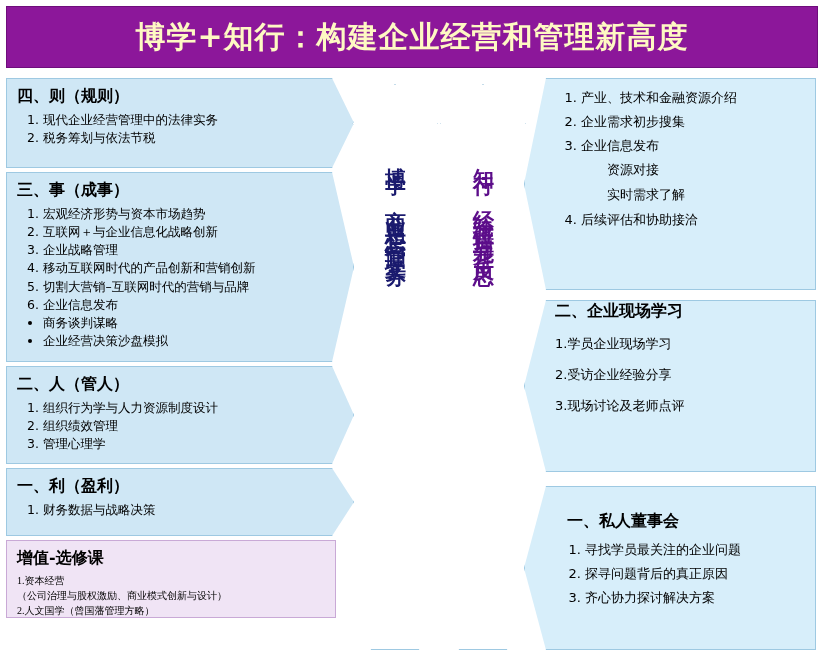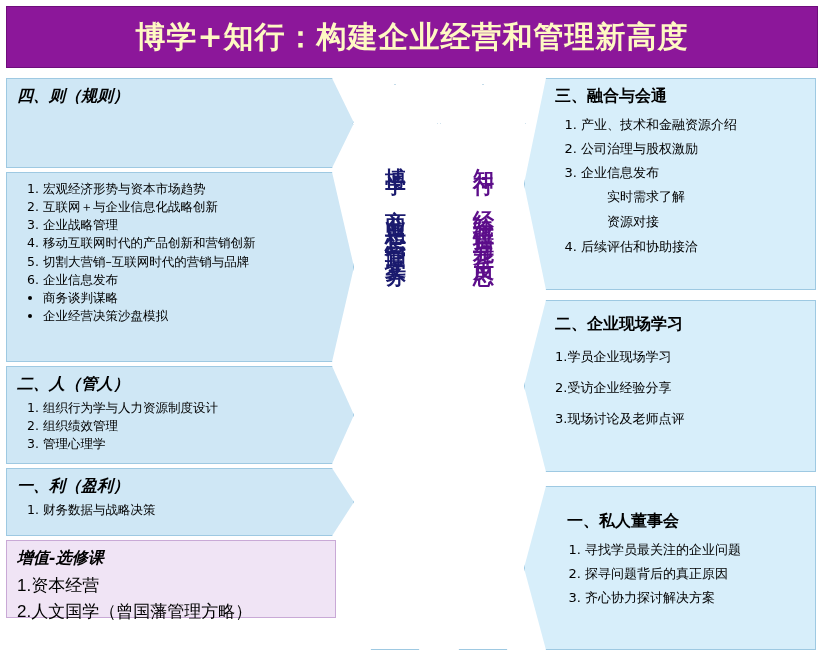--- a/index.html
+++ b/index.html
@@ -46,29 +46,28 @@
   }
   .plain{
     background:#f0e4f5;
     border:1px solid #c9a9d6;
     padding:7px 10px 7px 10px;
   }
   .p-head{
     font-size:16px;font-weight:bold;margin:0 0 4px 0;
     font-family:"DejaVu Sans","Liberation Sans",sans-serif;
     white-space:nowrap;
-    font-style:italic;
   }
   ol.p-list,ul.p-list{margin:0;padding-left:26px;}
   ol.p-list li,ul.p-list li{
     font-size:12.5px;line-height:1.45;
     font-family:"DejaVu Sans","Liberation Sans",sans-serif;
   }
   ul.p-list{list-style-type:disc;}
-  .p-line{font-size:17px;line-height:1.5;font-family:Liberation Sans, sans-serif;}
+  .p-line{font-size:10px;line-height:1.5;font-family:Liberation Serif, serif;}
   .p-indent{padding-left:52px;}
   
   .v-arrow{
     position:absolute;
     background:#ffffff;
     border:1px solid #9ec9e2;
     box-shadow:0 0 4px rgba(0,0,0,0.25);
     clip-path:polygon(50% 0, 100% 40px, 78% 40px, 78% 100%, 22% 100%, 22% 40px, 0 40px);
     display:flex;align-items:flex-start;justify-content:center;
     padding-top:66px;
@@ -97,23 +96,28 @@
 </style>
 </head>
 <body>
 
 <div class="title-bar">
   <div class="title-text">博学+知行：构建企业经营和管理新高度</div>
 </div>
 
 <div class="panel chev-left" style="left:6px;top:78px;width:348px;height:90px;">
   <div class="p-head">四、则（规则）</div>
+  <ol class="p-list">
+    <li>现代企业经营管理中的法律实务</li>
+    <li>税务筹划与依法节税</li>
+  </ol>
 </div>
 
 <div class="panel chev-left" style="left:6px;top:172px;width:348px;height:190px;">
+  <div class="p-head">三、事（成事）</div>
   <ol class="p-list">
     <li>宏观经济形势与资本市场趋势</li>
     <li>互联网＋与企业信息化战略创新</li>
     <li>企业战略管理</li>
     <li>移动互联网时代的产品创新和营销创新</li>
     <li>切割大营销–互联网时代的营销与品牌</li>
     <li>企业信息发布</li>
   </ol>
   <ul class="p-list">
     <li>商务谈判谋略</li>
@@ -133,45 +137,45 @@
 <div class="panel chev-left" style="left:6px;top:468px;width:348px;height:68px;">
   <div class="p-head">一、利（盈利）</div>
   <ol class="p-list">
     <li>财务数据与战略决策</li>
   </ol>
 </div>
 
 <div class="panel plain" style="left:6px;top:540px;width:330px;height:78px;">
   <div class="p-head">增值-选修课</div>
   <div class="p-line">1.资本经营</div>
+  <div class="p-line">（公司治理与股权激励、商业模式创新与设计）</div>
   <div class="p-line">2.人文国学（曾国藩管理方略）</div>
 </div>
 
 <div class="v-arrow" style="left:352px;top:84px;width:86px;height:566px;">
   <div class="vtext">博学：商业思想与管理实务</div>
 </div>
 <div class="v-arrow purple" style="left:440px;top:84px;width:86px;height:566px;">
   <div class="vtext">知行：经验碰撞与升华反思</div>
 </div>
 
 <div class="panel chev-right" style="left:524px;top:78px;width:292px;height:212px;">
-  <div class="r-head">三、融合与会通</div>
   <ol class="r-list">
     <li>产业、技术和金融资源介绍</li>
-    <li>公司治理与股权激励</li>
+    <li>企业需求初步搜集</li>
     <li>企业信息发布</li>
   </ol>
+  <div class="r-line p-indent">资源对接</div>
   <div class="r-line p-indent">实时需求了解</div>
-  <div class="r-line p-indent">资源对接</div>
   <ol class="r-list" start="4">
     <li>后续评估和协助接洽</li>
   </ol>
 </div>
 
-<div class="panel chev-right" style="left:524px;top:300px;width:292px;height:172px;padding-top:13px;">
+<div class="panel chev-right" style="left:524px;top:300px;width:292px;height:172px;padding-top:0;">
   <div class="r-head">二、企业现场学习</div>
   <div class="r-line" style="line-height:2.4;">1.学员企业现场学习</div>
   <div class="r-line" style="line-height:2.4;">2.受访企业经验分享</div>
   <div class="r-line" style="line-height:2.4;">3.现场讨论及老师点评</div>
 </div>
 
 <div class="panel chev-right" style="left:524px;top:486px;width:292px;height:164px;padding-top:24px;">
   <div class="r-head" style="padding-left:12px;">一、私人董事会</div>
   <ol class="r-list" style="padding-left:30px;">
     <li>寻找学员最关注的企业问题</li>

